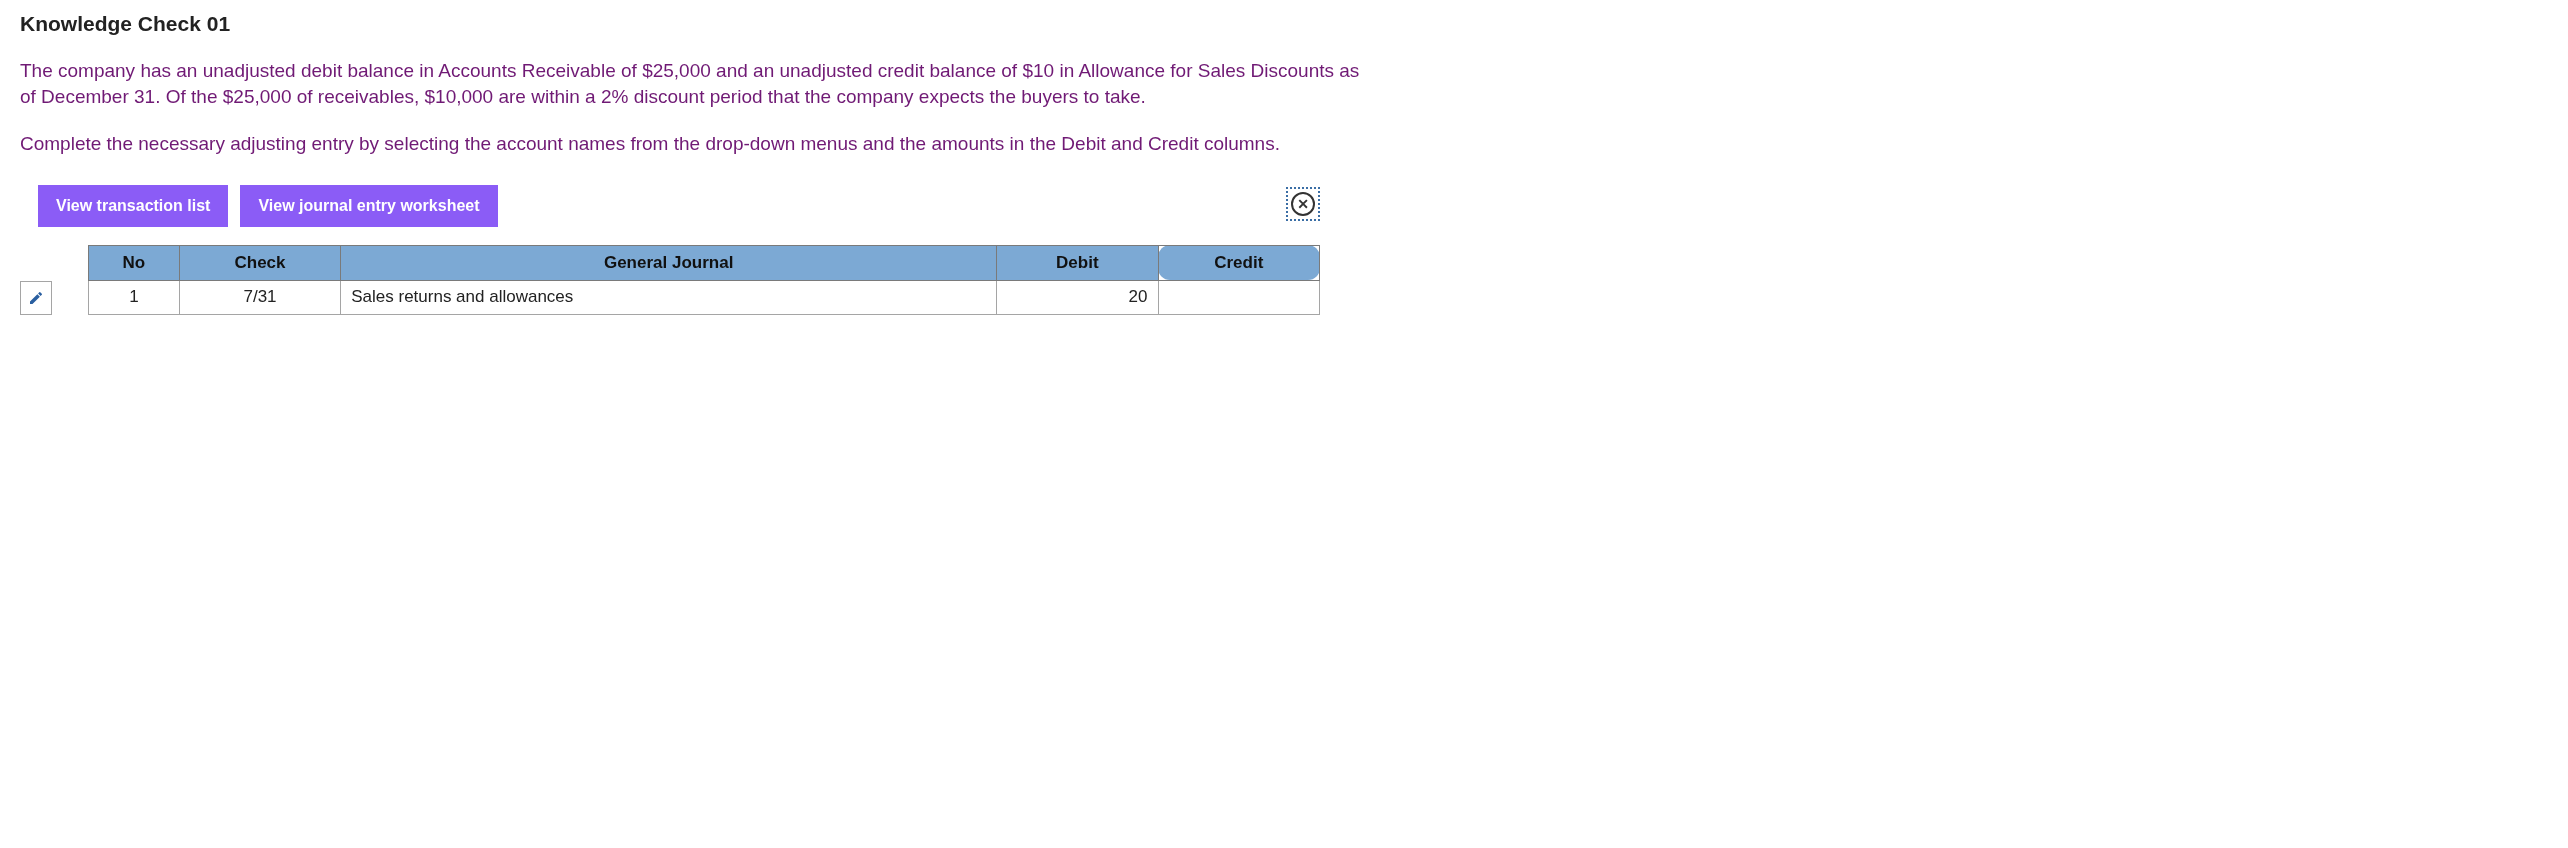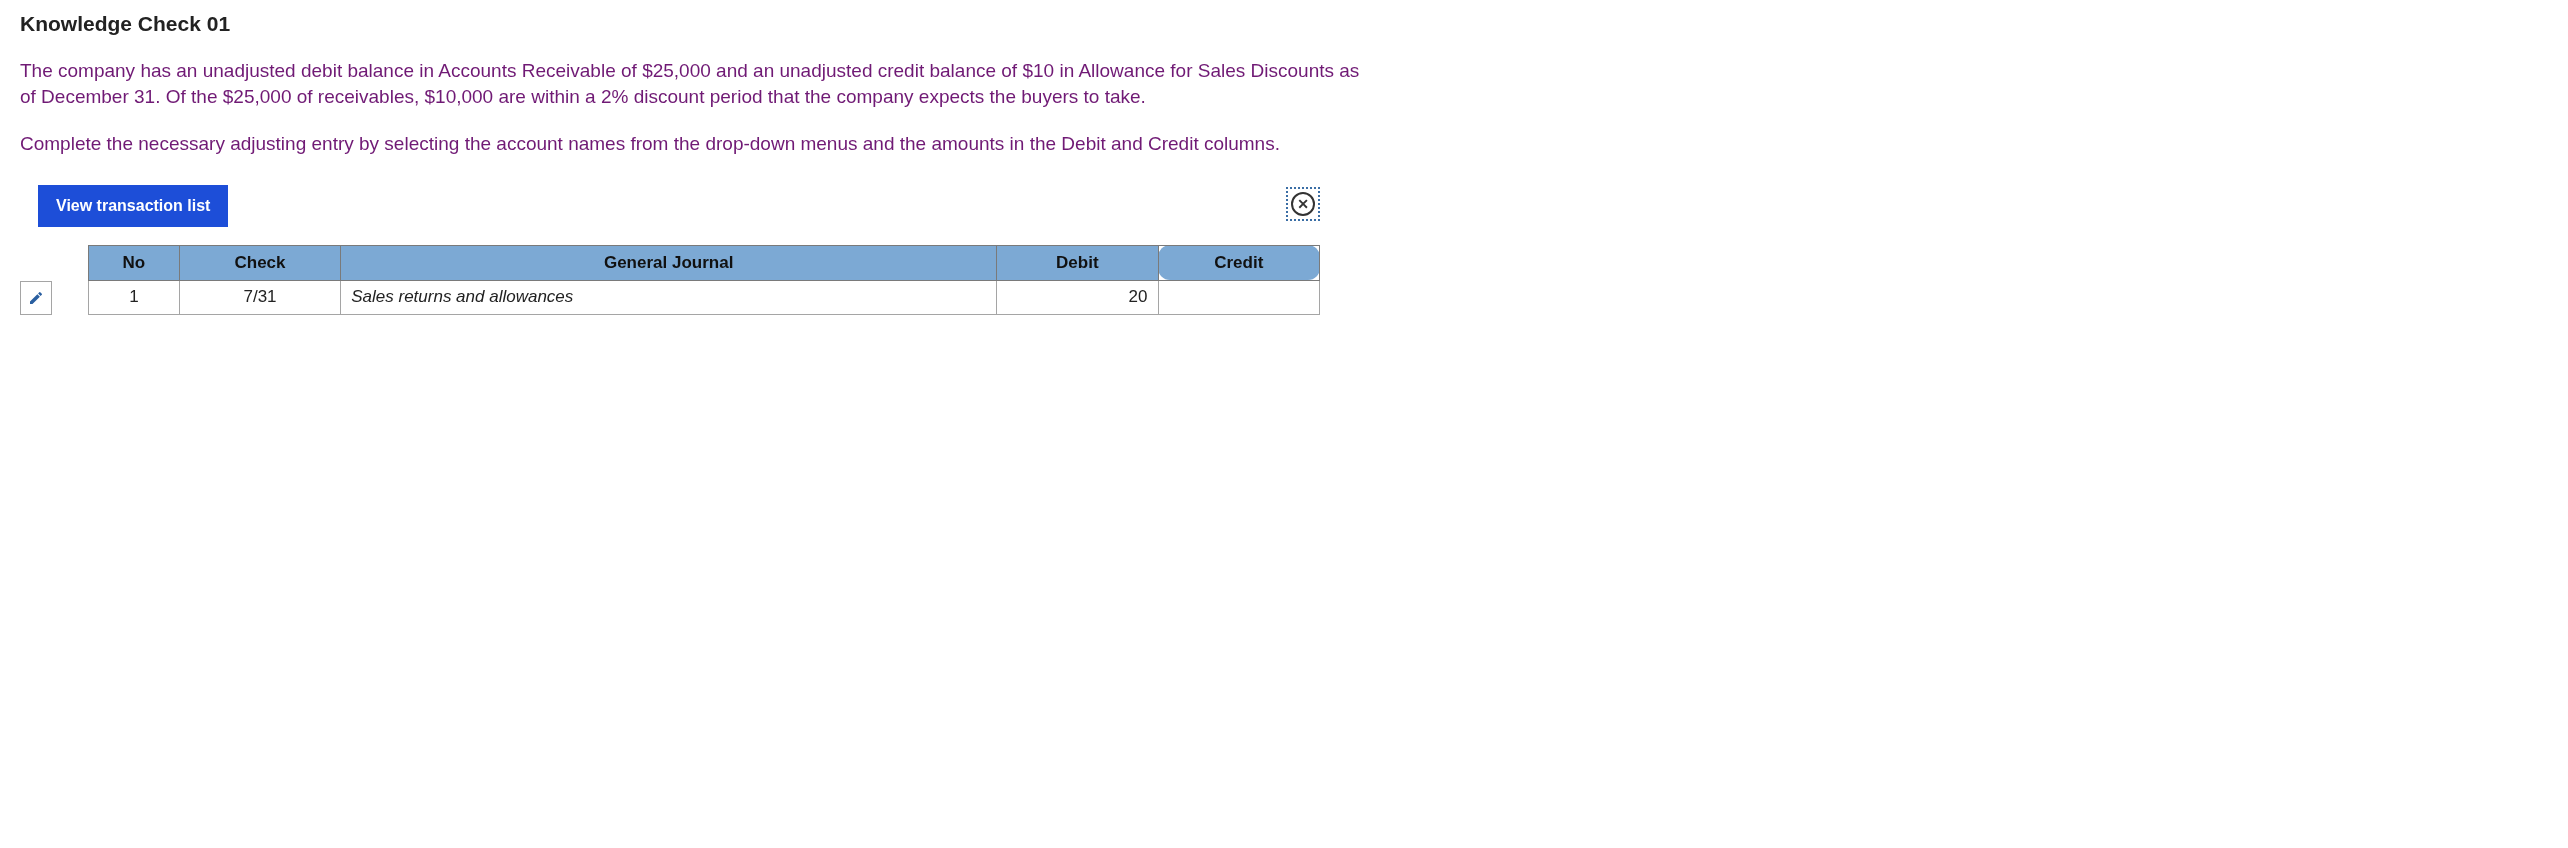--- a/index.html
+++ b/index.html
@@ -31,21 +31,21 @@
   .button-row {
     display: flex;
     align-items: center;
     gap: 12px;
     margin-top: 28px;
     margin-bottom: 18px;
     width: 1300px;
     position: relative;
   }
   .btn {
-    background: #1d4ed8;
+    background: #8b5cf6;
     color: #fff;
     border: none;
     padding: 12px 18px;
     font-size: 16px;
     font-weight: bold;
     cursor: pointer;
     font-family: inherit;
   }
   .btn:first-child {
     margin-left: 18px;
@@ -119,35 +119,36 @@
     height: 34px;
     background: #fff;
     color: #222;
   }
   .col-no { width: 90px; text-align: center; }
   .col-date { width: 160px; text-align: center; }
   .col-gj { width: 650px; text-align: left; }
   .col-debit { width: 160px; text-align: right; }
   .col-credit { width: 160px; text-align: right; border-radius: 12px; }
   td.col-no, td.col-date { text-align: center; }
-  td.col-gj { text-align: left; font-style: italic; }
+  td.col-gj { text-align: left; }
   td.col-debit, td.col-credit { text-align: right; }
   .indent { padding-left: 28px !important; }
 </style>
 </head>
 <body>
 
 <div class="title">Knowledge Check 01</div>
 
 <div class="paragraph">The company has an unadjusted debit balance in Accounts Receivable of $25,000 and an unadjusted credit balance of $10 in Allowance for Sales Discounts as of December 31. Of the $25,000 of receivables, $10,000 are within a 2% discount period that the company expects the buyers to take.</div>
 
 <div class="paragraph">Complete the necessary adjusting entry by selecting the account names from the drop-down menus and the amounts in the Debit and Credit columns.</div>
 
 <div class="button-row">
   <button class="btn">View transaction list</button>
+  <button class="btn">View journal entry worksheet</button>
   <div class="close-badge">
     <div class="close-circle">
       <span class="close-x">✕</span>
     </div>
   </div>
 </div>
 
 <div class="table-wrap">
   <div class="edit-icon-cell">
     <svg class="pencil" viewBox="0 0 24 24">

